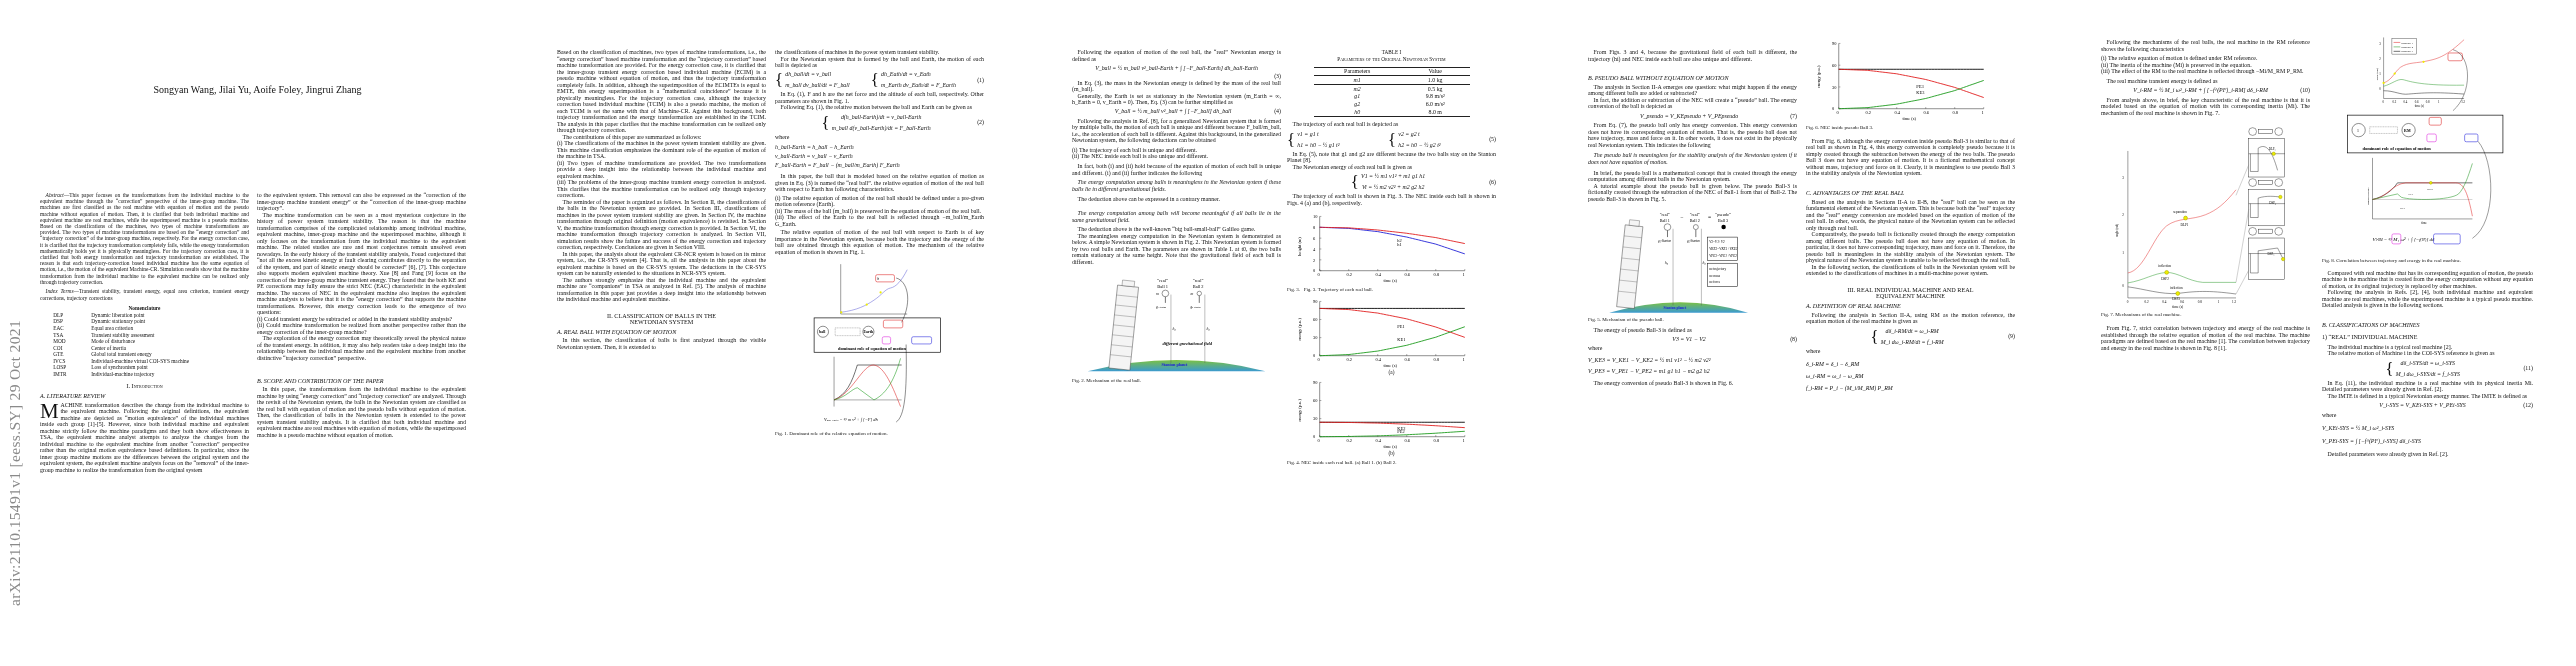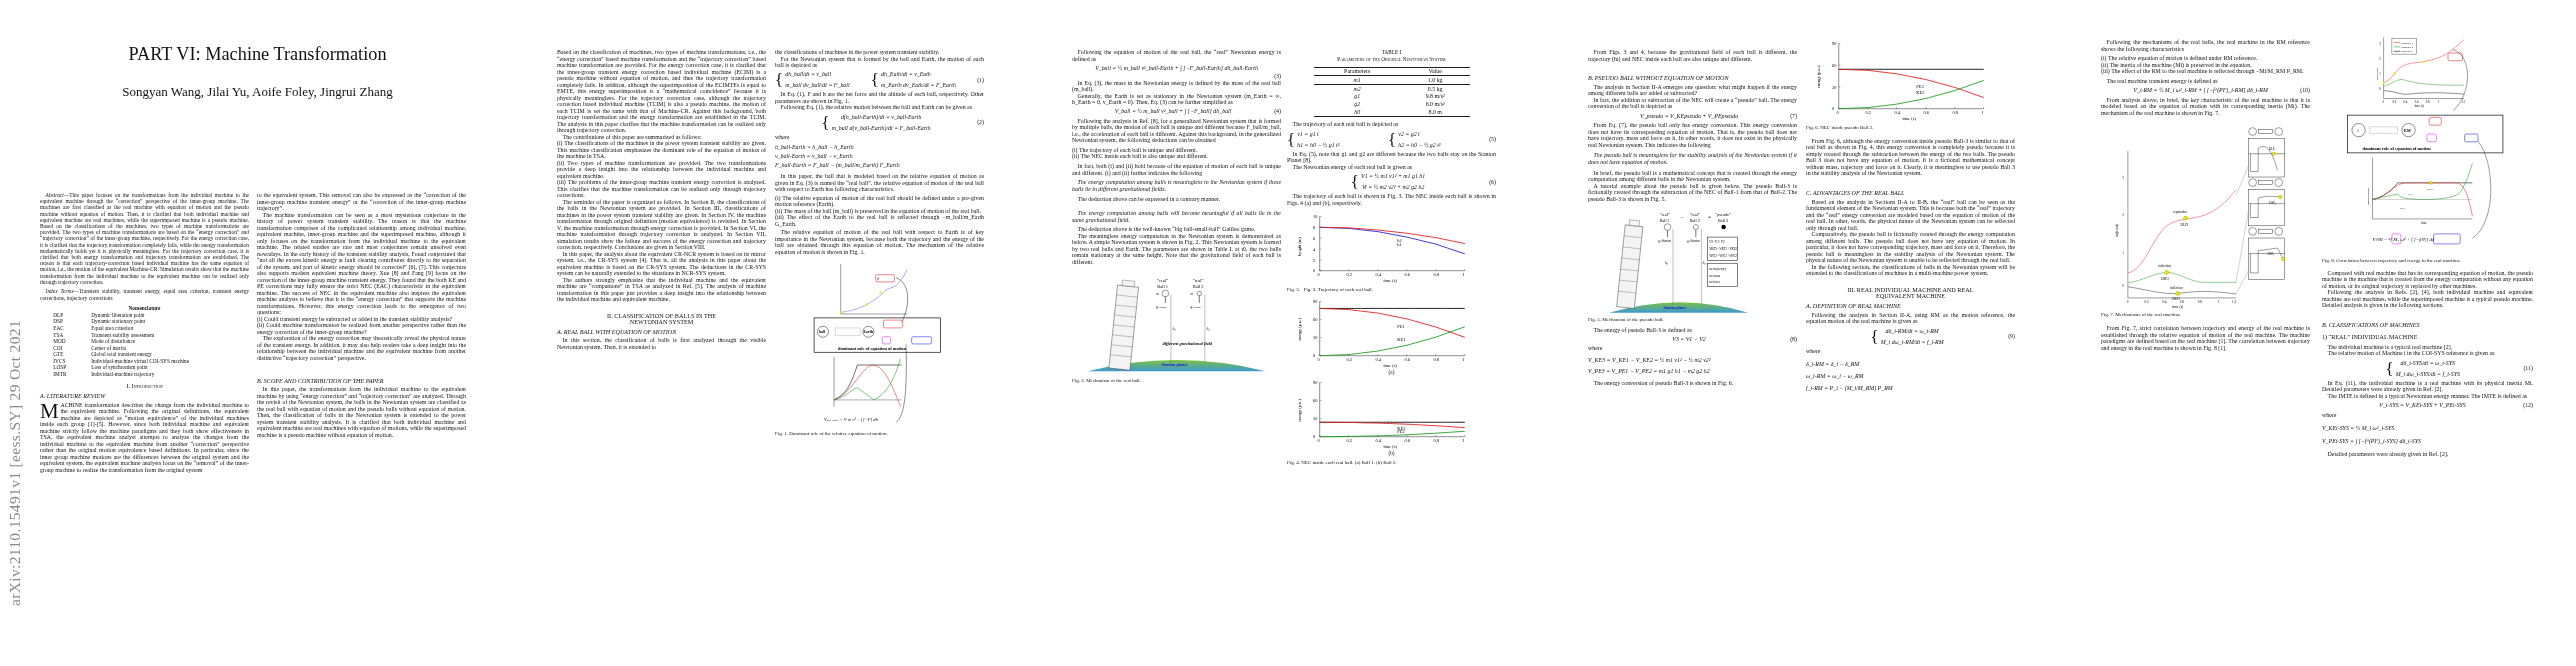--- a/index.html
+++ b/index.html
@@ -13,21 +13,21 @@
   .sub{font-style:italic;font-size:6.1px;margin:3.3px 0 2.2px 0;text-transform:uppercase;}
   .it{font-style:italic;}
   .eq{display:flex;justify-content:space-between;align-items:center;font-style:italic;margin:2.8px 0;font-size:5.9px;}
   .eq .num{font-style:normal;}
   .eq .body{flex:1;text-align:center;}
   .brace{display:flex;align-items:center;gap:2.2px;}
   .brace .b{font-size:16.7px;font-style:normal;line-height:15.6px;font-weight:200;}
   .brace .lines{display:flex;flex-direction:column;gap:4.4px;}
   .cap{font-size:5px;line-height:6.1px;margin:3.3px 0 3.3px 0;}
   .title{position:absolute;left:0;width:515px;text-align:center;font-size:18.3px;line-height:21px;top:44px;}
-  .authors{position:absolute;left:0;width:515px;text-align:center;font-size:13px;top:84px;}
+  .authors{position:absolute;left:0;width:515px;text-align:center;font-size:10px;top:84px;}
   .arxiv{position:absolute;left:5.6px;top:606px;transform-origin:0 0;transform:rotate(-90deg);font-size:15.6px;color:#8a8a8a;white-space:nowrap;letter-spacing:0.3px;}
   .abstract{font-size:5.4px;line-height:6.2px;}
   .nom{font-size:5.3px;line-height:6.6px;margin:4.4px 0 0 13.3px;}
   .nom .h{text-align:center;font-weight:bold;margin-left:-13.3px;}
   .nom .row{display:flex;}
   .nom .ab{width:38px;}
   .dropcap{float:left;font-size:21px;line-height:18px;margin:0.6px 1.7px 0 0;}
   table.t1{border-collapse:collapse;margin:4.4px auto;font-size:5.9px;width:156px;}
   table.t1 th,table.t1 td{text-align:center;padding:0.6px 3.3px;font-weight:normal;}
   table.t1 thead tr{border-top:0.8px solid #222;border-bottom:0.6px solid #222;}
@@ -37,21 +37,20 @@
   .fig{position:relative;margin:3.3px auto;}
   svg text{font-family:"Liberation Serif",serif;}
   .smallcaps{font-variant:small-caps;}
 </style>
 </head>
 <body>
 
 <div class="page" style="left:0;">
   <div class="arxiv">arXiv:2110.15491v1  [eess.SY]  29 Oct 2021</div>
   <div class="title">
-    <div>PART VI: Machine Transformation</div>
   </div>
   <div class="authors">Songyan Wang, Jilai Yu, Aoife Foley, Jingrui Zhang</div>
 
   <div class="col" style="left:40px;top:192px;">
     <p class="abstract"><span class="it">Abstract</span><span>—This paper focuses on the transformations from the individual machine to the equivalent machine through the “correction” perspective of the inner-group machine. The machines are first classified as the real machine with equation of motion and the pseudo machine without equation of motion. Then, it is clarified that both individual machine and equivalent machine are real machines, while the superimposed machine is a pseudo machine. Based on the classifications of the machines, two types of machine transformations are provided. The two types of machine transformations are based on the “energy correction” and “trajectory correction” of the inner-group machine, respectively. For the energy correction case, it is clarified that the trajectory transformation completely fails, while the energy transformation mathematically holds yet it is physically meaningless. For the trajectory correction case, it is clarified that both energy transformation and trajectory transformation are established. The reason is that each trajectory-correction based individual machine has the same equation of motion, i.e., the motion of the equivalent Machine-CR. Simulation results show that the machine transformation from the individual machine to the equivalent machine can be realized only through trajectory correction.</span></p>
     <div class="gap"></div>
     <p class="abstract"><span class="it">Index Terms</span><span>—Transient stability, transient energy, equal area criterion, transient energy corrections, trajectory corrections</span></p>
     <div class="nom">
       <div class="h">Nomenclature</div>
       <div id="nom-rows">

